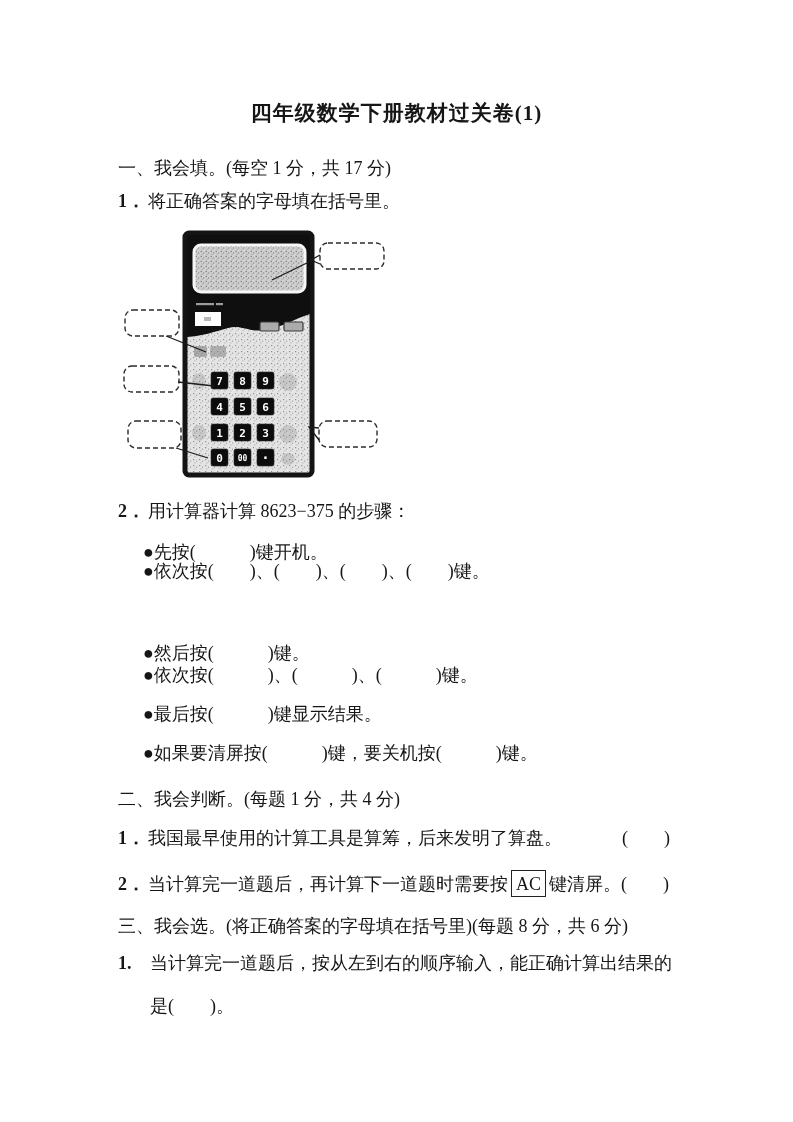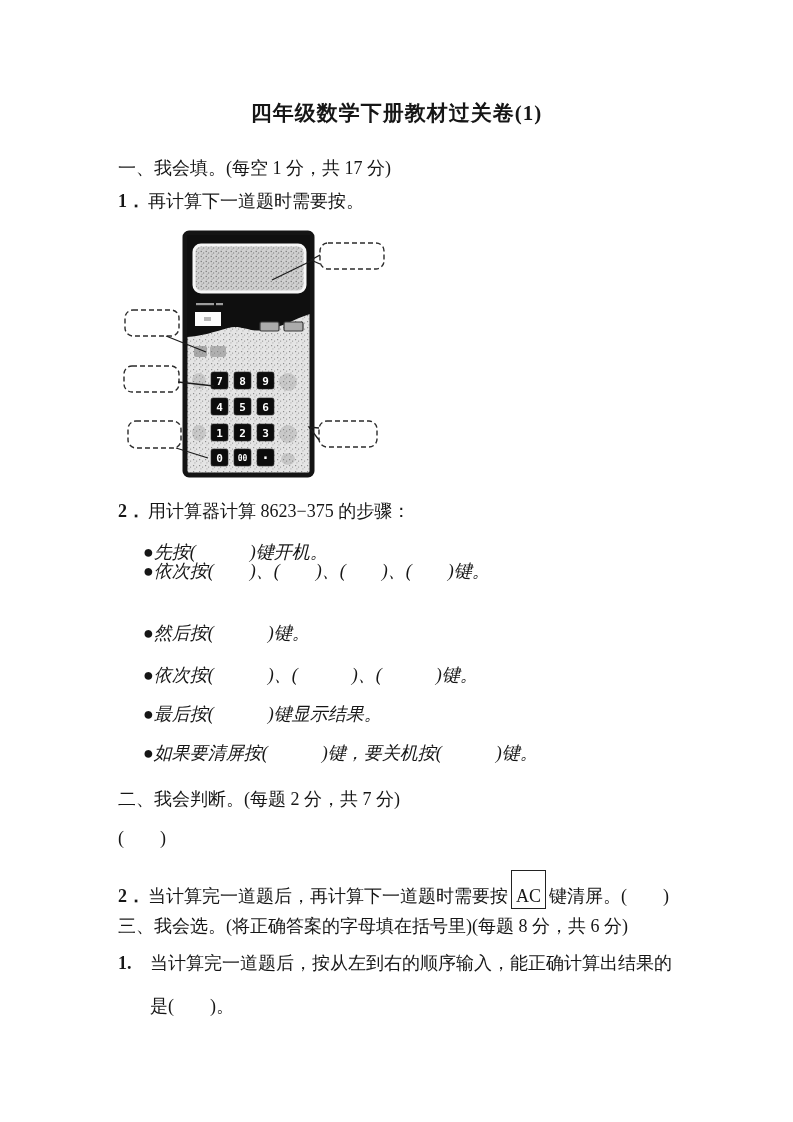--- a/index.html
+++ b/index.html
@@ -3,41 +3,41 @@
 <meta charset="utf-8">
 <style>
   html,body{margin:0;padding:0;}
   body{
     width:793px;height:1122px;background:#ffffff;position:relative;
     font-family:"Liberation Serif","DejaVu Sans",serif;color:#161616;
     overflow:hidden;
   }
   .ln{position:absolute;left:118px;font-size:18px;line-height:1.3;white-space:pre;}
   .num{font-weight:bold;display:inline-block;width:30px;}
-  .bullet{left:143px;font-style:italic;}
+  .bullet{left:143px;}
   .title{left:0;width:793px;text-align:center;font-weight:bold;font-size:21px;letter-spacing:1px;}
   .heading{font-size:18px;}
   .judge-row{width:552px;display:flex;justify-content:space-between;}
-  .ac-box{display:inline-block;border:1.5px solid #222;padding:16px 4px 1px 4px;margin:0 3px;line-height:1.1;}
+  .ac-box{display:inline-block;border:1.5px solid #222;padding:4px 4px 1px 4px;margin:0 3px;line-height:1.1;}
   .figure-wrap{position:absolute;left:120px;top:230px;width:270px;height:252px;}
   .callout-box{fill:#ffffff;stroke:#2b2b2b;stroke-width:1.4;stroke-dasharray:5 3;}
   .pointer{stroke:#1c1c1c;stroke-width:1.3;fill:none;}
   .kp-key{fill:#0c0c0c;stroke:#2e2e2e;stroke-width:0.6;}
   .kp-label{font-family:"DejaVu Sans Mono",monospace;font-weight:bold;font-size:11px;fill:#ffffff;text-anchor:middle;}
   .kp-small{font-size:8px;}
   .kp-dot{font-size:14px;}
 </style>
 </head>
 <body>
 
 <div class="ln title" style="top:100px">四年级数学下册教材过关卷(1)</div>
 
 <div class="ln heading" style="top:157px">一、我会填。(每空 1 分，共 17 分)</div>
 
-<div class="ln" style="top:190px"><span class="num">1．</span><span>再计算下一道题时需要按。</span></div>
+<div class="ln" style="top:190px"><span class="num">1．</span><span>将正确答案的字母填在括号里。</span></div>
 
 <div class="figure-wrap">
 <svg width="270" height="252" viewBox="0 0 270 252" xmlns="http://www.w3.org/2000/svg">
   <defs>
     <pattern id="pBody" width="6" height="6" patternUnits="userSpaceOnUse">
       <rect width="6" height="6" fill="#e4e4e4"></rect>
       <rect x="1" y="1" width="1.2" height="1.2" fill="#8f8f8f"></rect>
       <rect x="4" y="2.6" width="1.1" height="1.1" fill="#9a9a9a"></rect>
       <rect x="2.4" y="4.4" width="1" height="1" fill="#a4a4a4"></rect>
     </pattern>
@@ -125,28 +125,29 @@
     <line class="pointer" x1="56" y1="218" x2="88" y2="228"></line>
     <path class="pointer" d="M199,198 L189,197 L199,210"></path>
   </g>
 </svg>
 </div>
 
 <div class="ln" style="top:500px"><span class="num">2．</span><span>用计算器计算 8623−375 的步骤：</span></div>
 
 <div class="ln bullet" style="top:541px">●先按(　　　)键开机。</div>
 <div class="ln bullet" style="top:560px">●依次按(　　)、(　　)、(　　)、(　　)键。</div>
-<div class="ln bullet" style="top:622px">●然后按(　　　)键。</div>
+<div class="ln bullet" style="top:642px">●然后按(　　　)键。</div>
 <div class="ln bullet" style="top:664px">●依次按(　　　)、(　　　)、(　　　)键。</div>
 <div class="ln bullet" style="top:703px">●最后按(　　　)键显示结果。</div>
 <div class="ln bullet" style="top:742px">●如果要清屏按(　　　)键，要关机按(　　　)键。</div>
 
-<div class="ln heading" style="top:788px">二、我会判断。(每题 2 分，共 7 分)</div>
+<div class="ln heading" style="top:788px">二、我会判断。(每题 1 分，共 4 分)</div>
 
 <div class="ln judge-row" style="top:827px">
+  <span><span class="num">1．</span><span>我国最早使用的计算工具是算筹，后来发明了算盘。</span></span>
   <span>(　　)</span>
 </div>
 
 <div class="ln" style="top:870px"><span class="num">2．</span><span>当计算完一道题后，再计算下一道题时需要按</span><span class="ac-box">AC</span><span>键清屏。(　　)</span></div>
 
 <div class="ln heading" style="top:915px">三、我会选。(将正确答案的字母填在括号里)(每题 8 分，共 6 分)</div>
 
 <div class="ln" style="top:952px"><span class="num" style="width:32px">1.</span><span>当计算完一道题后，按从左到右的顺序输入，能正确计算出结果的</span></div>
 
 <div class="ln" style="top:995px;left:150px">是(　　)。</div>

